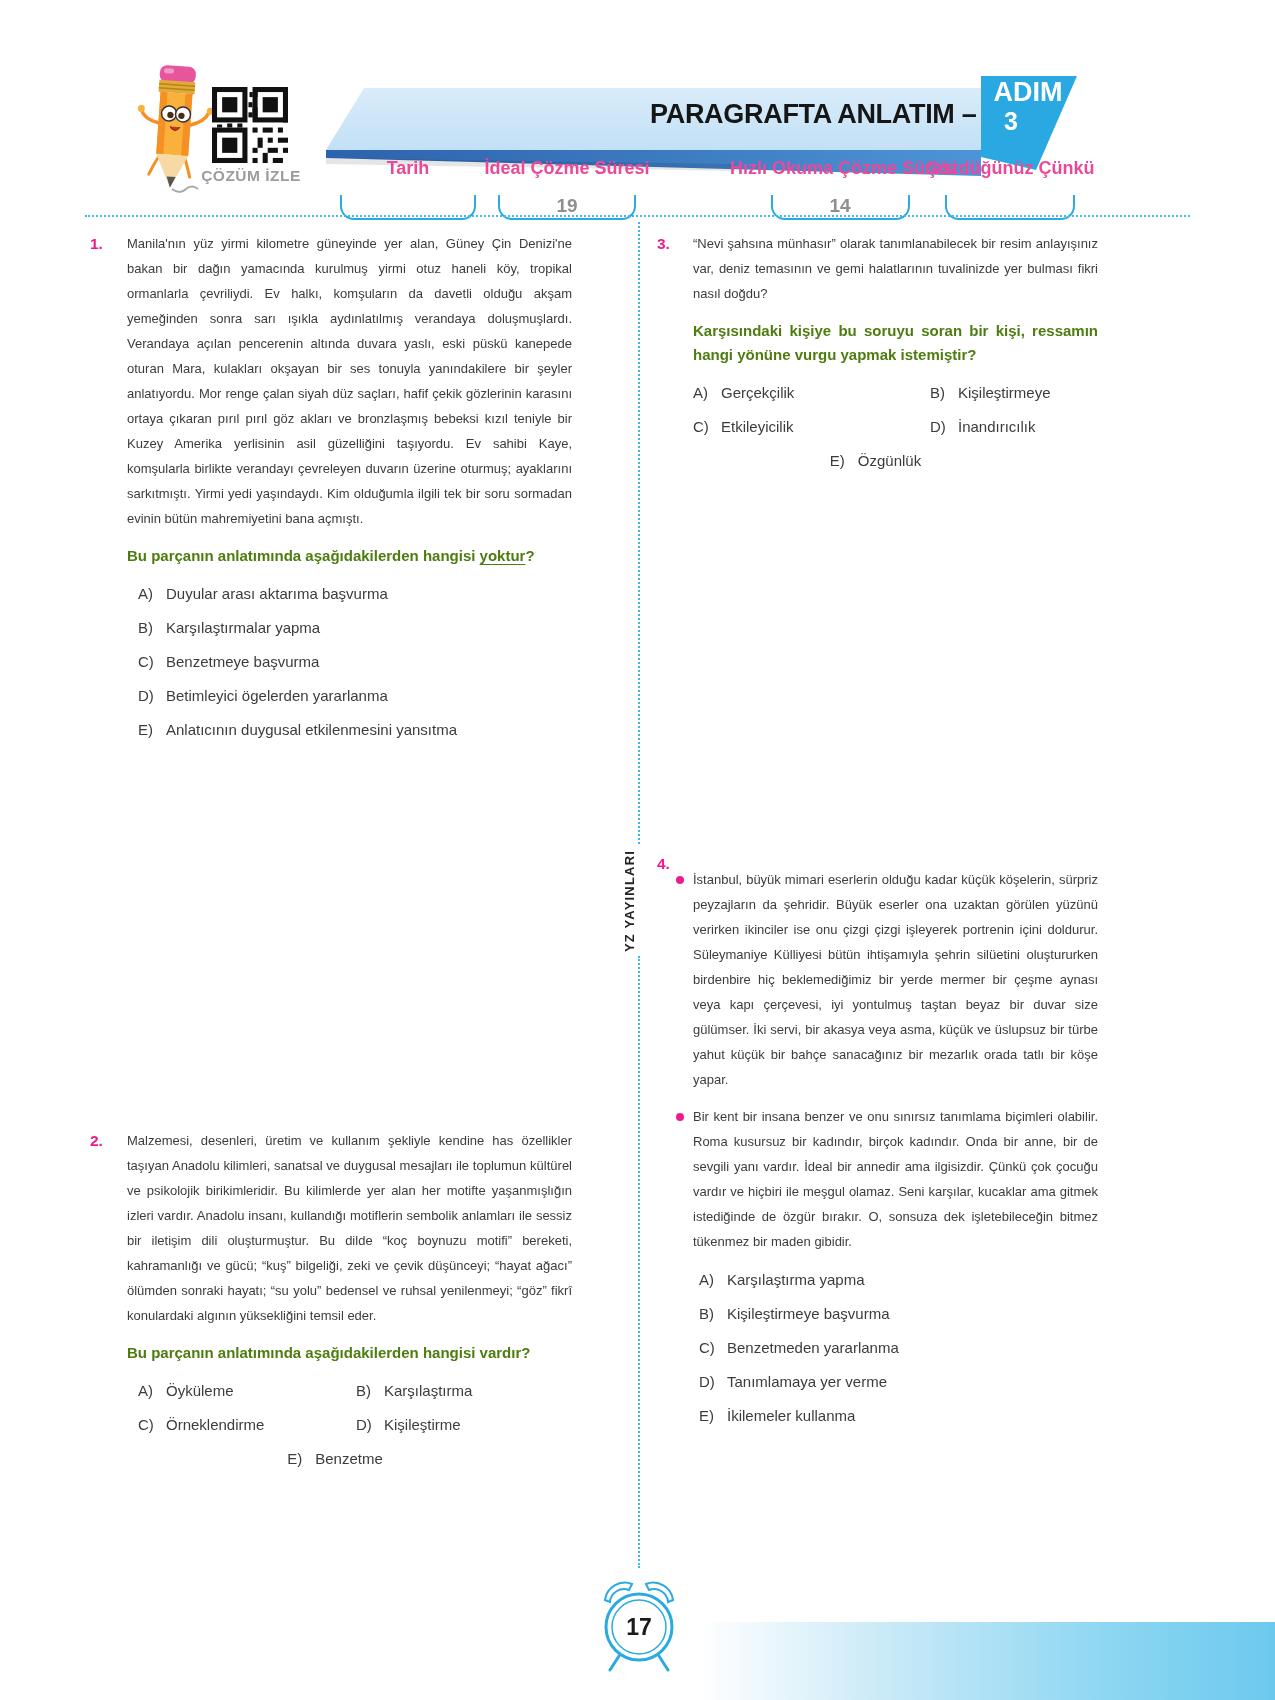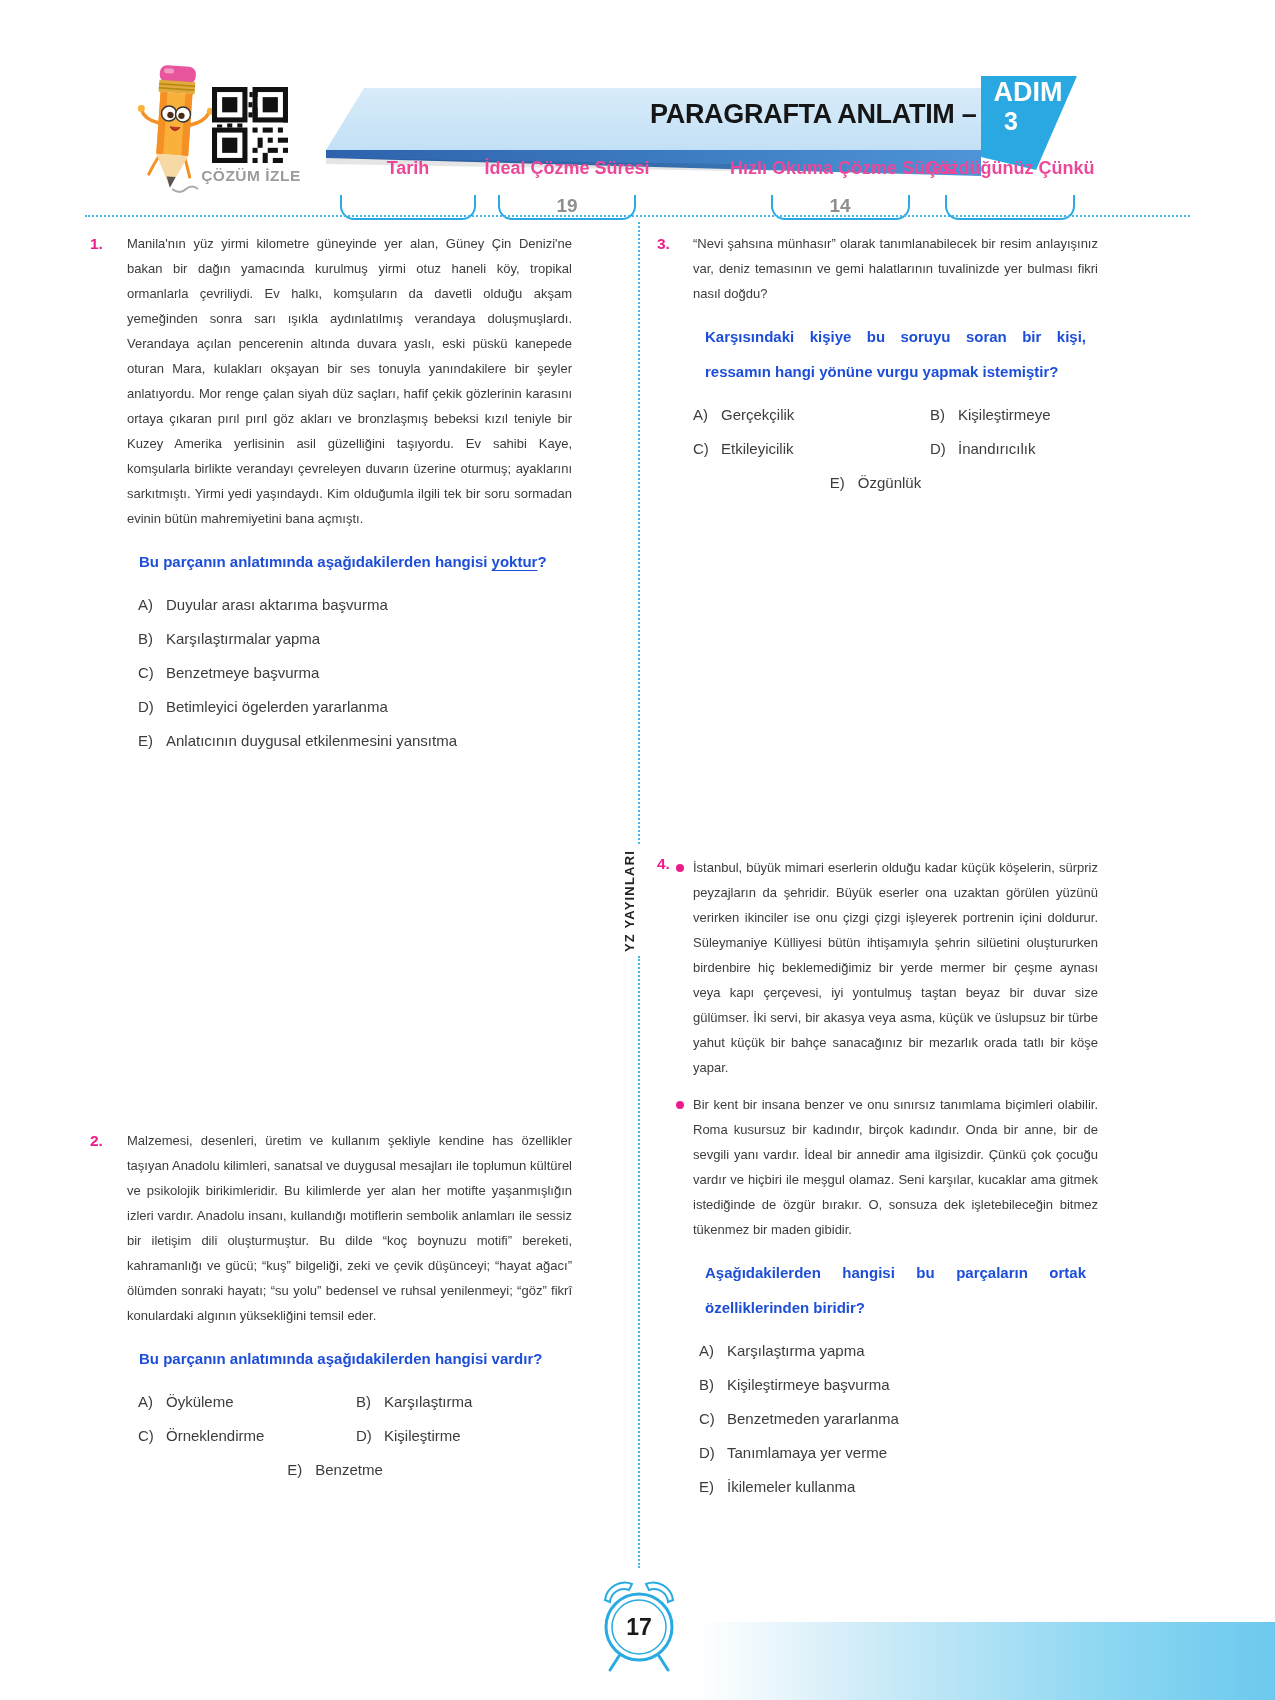--- a/index.html
+++ b/index.html
@@ -37,30 +37,30 @@
     position:absolute;left:622px;top:848px;height:104px;
     writing-mode:vertical-rl;transform:rotate(180deg);
     font-size:13px;font-weight:bold;letter-spacing:1.2px;color:#222;white-space:nowrap;
   }
   
   .q{position:absolute}
   .qrow{display:flex;align-items:flex-start}
   .qnum{flex:none;width:37px;font-weight:bold;color:#ec1c8c;font-size:15.5px;line-height:25px}
   .qbody{flex:1;min-width:0}
   .para{margin:0;font-size:13px;line-height:25px;text-align:justify}
-  .stem{margin:13px 12px 0;font-size:15px;line-height:35px;font-weight:bold;color:#1d4ed8;text-align:justify}
+  .stem{margin:13px 0 0;font-size:15px;line-height:24px;font-weight:bold;color:#4d7c0f;text-align:justify}
   .stem .ul{text-decoration:underline;text-underline-offset:3px}
   .opts{margin-top:14px;margin-left:11px}
   .opt{display:flex;font-size:15px;line-height:24px}
   .opts-v .opt + .opt{margin-top:10px}
   .opt .L{flex:none;width:28px}
   .opts-grid{display:grid;grid-template-columns:218px 1fr;row-gap:10px;margin-top:14px;margin-left:11px}
   .opts-grid .opt-e{grid-column:1/-1;justify-self:center;margin-right:40px}
   .bullet{position:relative;margin-top:12px}
-  .bullet:first-child{margin-top:4px}
+  .bullet:first-child{margin-top:16px}
   .bullet .dot{position:absolute;left:-17px;top:9px;width:8px;height:8px;border-radius:50%;background:#ec1c8c}
   
   .clock-svg{position:absolute;left:591px;top:1572px}
   .bottom-band{
     position:absolute;left:700px;top:1622px;width:575px;height:78px;
     background:linear-gradient(90deg,#ffffff 0%,#cdebf8 30%,#8ed7f2 70%,#6cc9ee 100%);
   }
 </style>
 </head>
 <body>
@@ -283,21 +283,20 @@
     <span class="qnum" style="width:36px">4.</span>
     <div class="qbody">
       <div class="bullet">
         <span class="dot"></span>
         <p class="para">İstanbul, büyük mimari eserlerin olduğu kadar küçük köşelerin, sürpriz peyzajların da şehridir. Büyük eserler ona uzaktan görülen yüzünü verirken ikinciler ise onu çizgi çizgi işleyerek portrenin içini doldurur. Süleymaniye Külliyesi bütün ihtişamıyla şehrin silüetini oluştururken birdenbire hiç beklemediğimiz bir yerde mermer bir çeşme aynası veya kapı çerçevesi, iyi yontulmuş taştan beyaz bir duvar size gülümser. İki servi, bir akasya veya asma, küçük ve üslupsuz bir türbe yahut küçük bir bahçe sanacağınız bir mezarlık orada tatlı bir köşe yapar.</p>
       </div>
       <div class="bullet">
         <span class="dot"></span>
         <p class="para">Bir kent bir insana benzer ve onu sınırsız tanımlama biçimleri olabilir. Roma kusursuz bir kadındır, birçok kadındır. Onda bir anne, bir de sevgili yanı vardır. İdeal bir annedir ama ilgisizdir. Çünkü çok çocuğu vardır ve hiçbiri ile meşgul olamaz. Seni karşılar, kucaklar ama gitmek istediğinde de özgür bırakır. O, sonsuza dek işletebileceğin bitmez tükenmez bir maden gibidir.</p>
       </div>
-      <p class="stem">Aşağıdakilerden hangisi bu parçaların ortak özelliklerinden biridir?</p>
       <div class="opts opts-v" style="margin-left:6px">
         <div class="opt">
             <span class="L">A)</span>
             <span>Karşılaştırma yapma</span>
           </div>
         <div class="opt">
             <span class="L">B)</span>
             <span>Kişileştirmeye başvurma</span>
           </div>
         <div class="opt">

